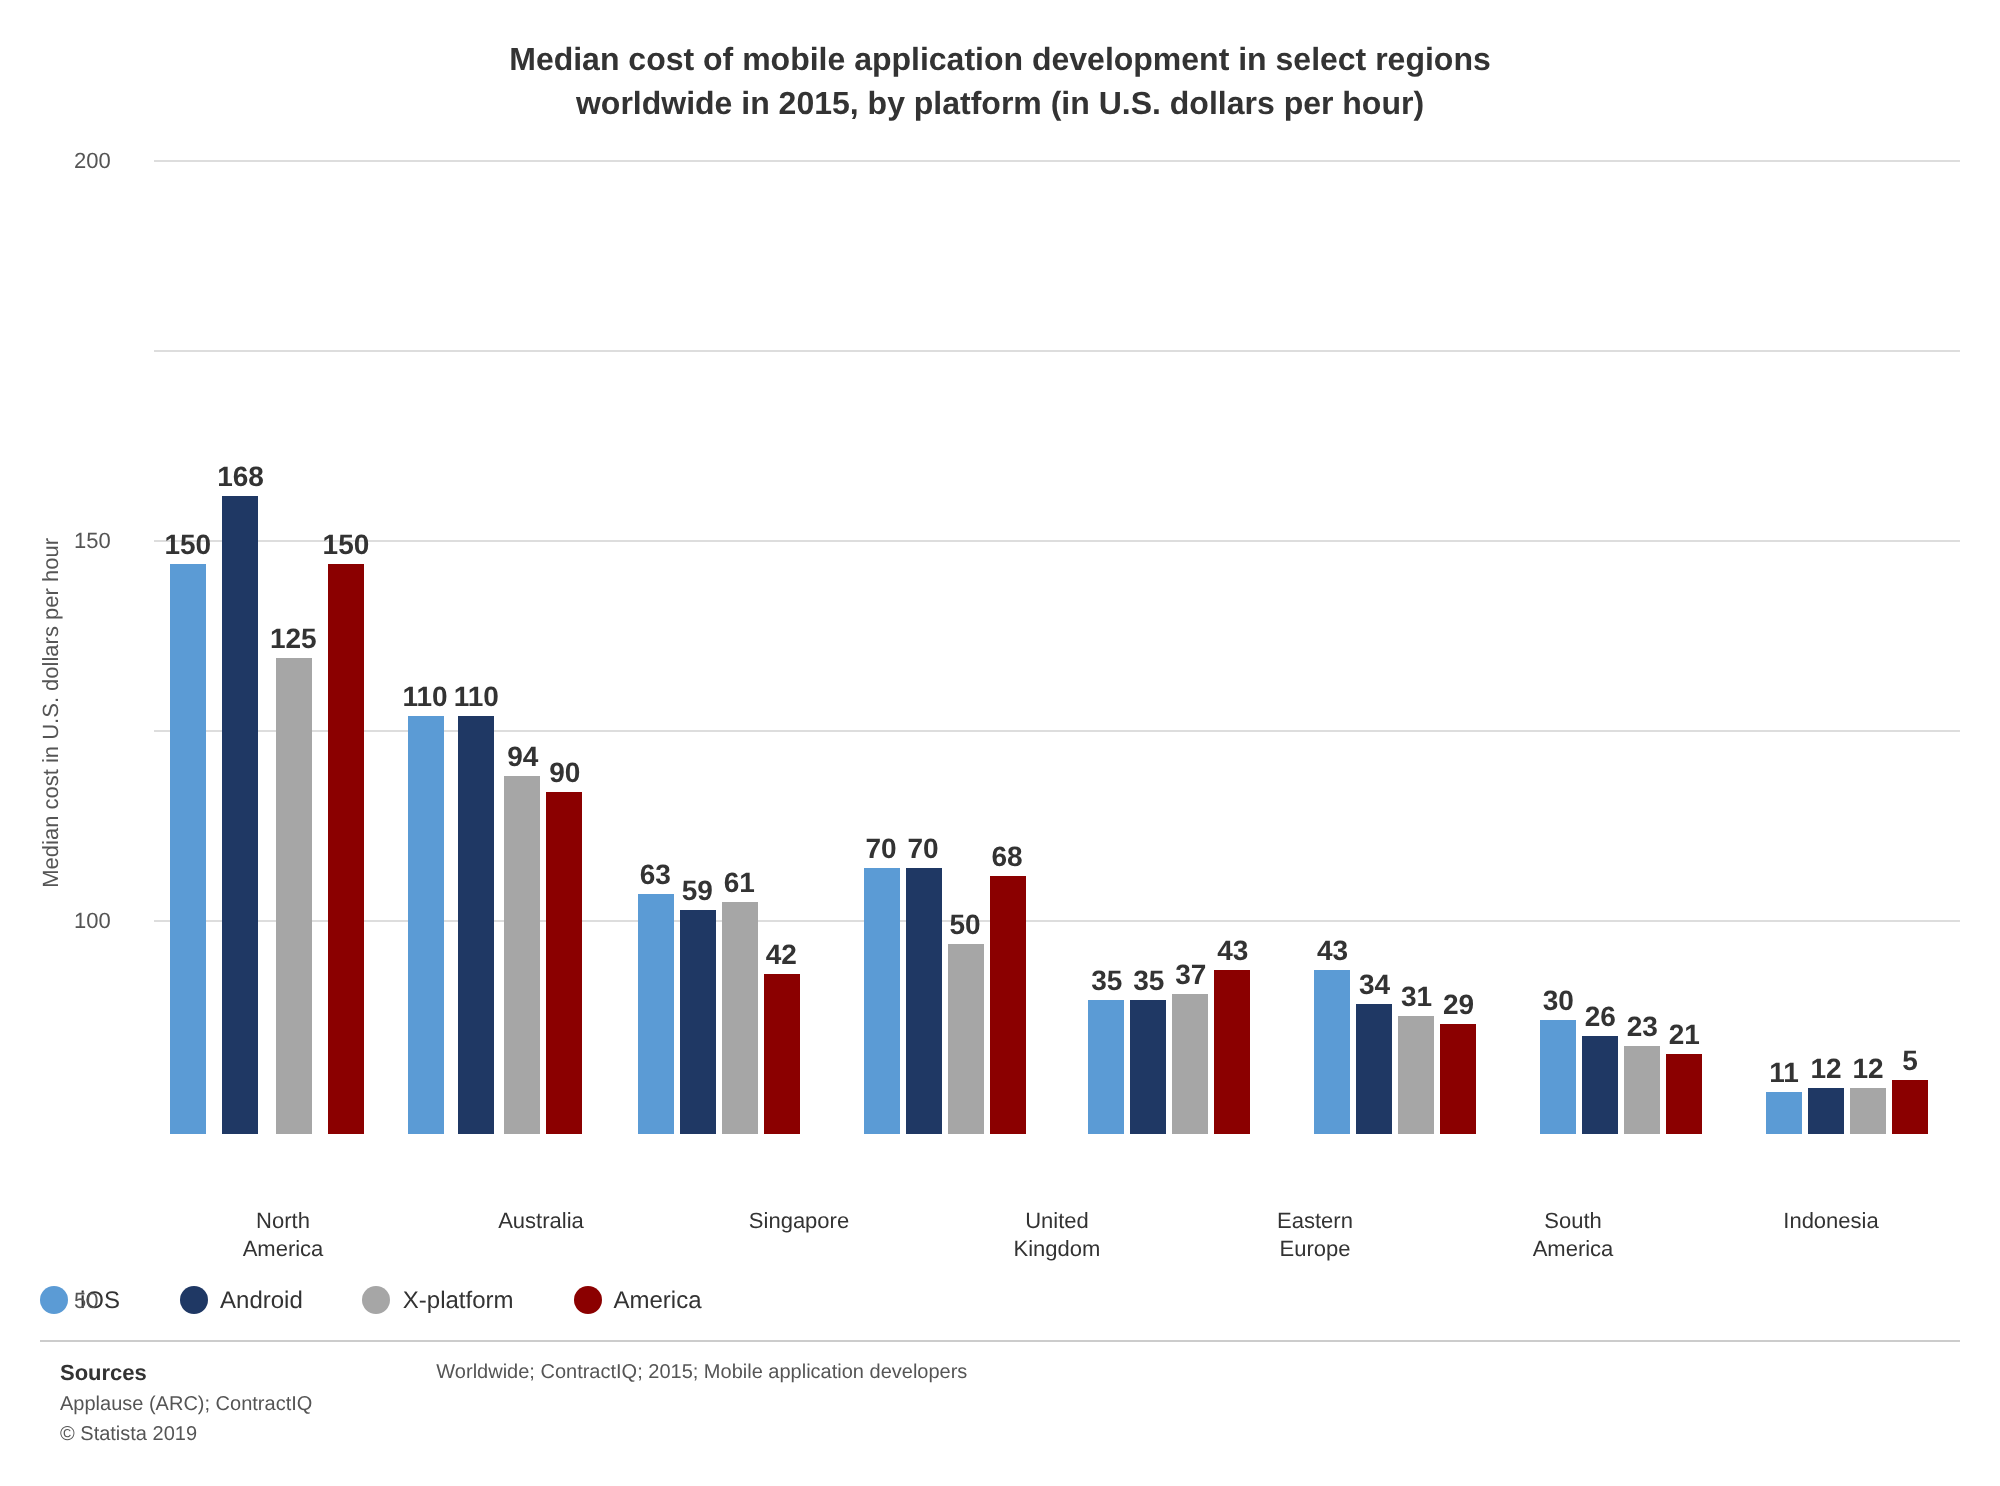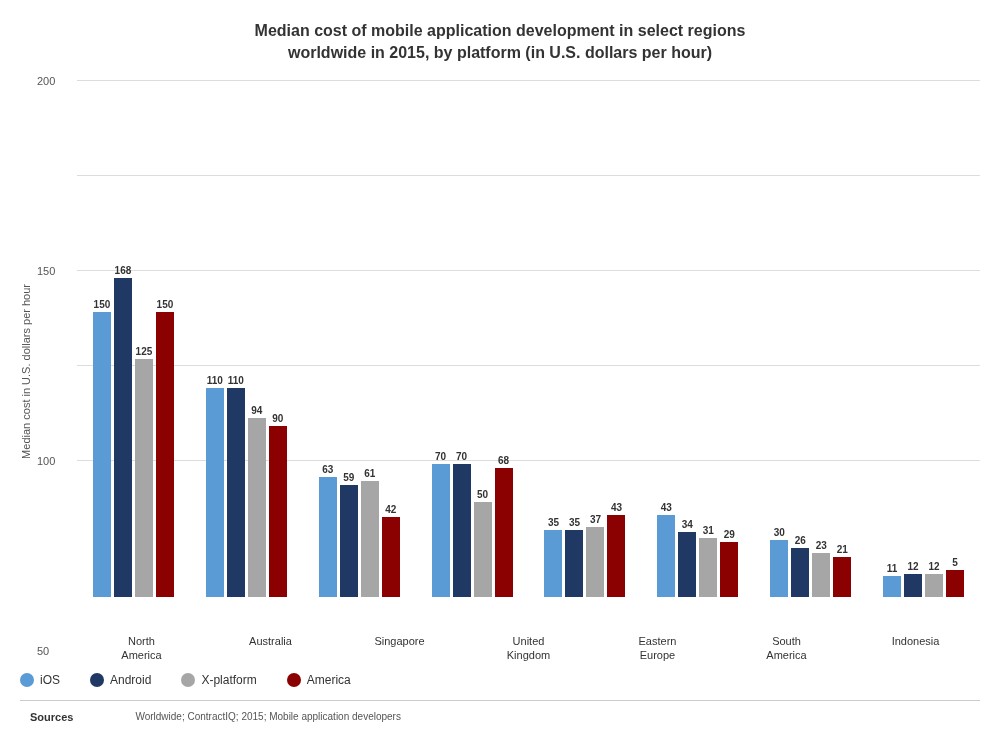--- a/index.html
+++ b/index.html
@@ -81,21 +81,21 @@
       gap: 3px;
       position: relative;
     }
     .bar-wrap {
       display: flex;
       flex-direction: column;
       align-items: center;
       position: relative;
     }
     .bar-value {
-      font-size: 10px;
+      font-size: 14px;
       color: #333;
       margin-bottom: 2px;
       font-weight: bold;
     }
     .bar {
       width: 18px;
     }
     .x-axis-labels {
       display: flex;
       margin-left: 40px;
@@ -350,18 +350,19 @@
       </div>
       <div class="legend-item">
         <div class="legend-dot" style="background-color: rgb(139, 0, 0);"></div>
         <span>America</span>
       </div>
     </div>
 
   <div class="footer">
     <div class="footer-section">
       <div class="footer-title">Sources</div>
+      <div id="footer-sources-text">Applause (ARC); ContractIQ<br>© Statista 2019</div>
     </div>
     <div class="footer-section">
       <div>Worldwide; ContractIQ; 2015; Mobile application developers</div>
     </div>
   </div>
 </div>
 
 </body></html>

